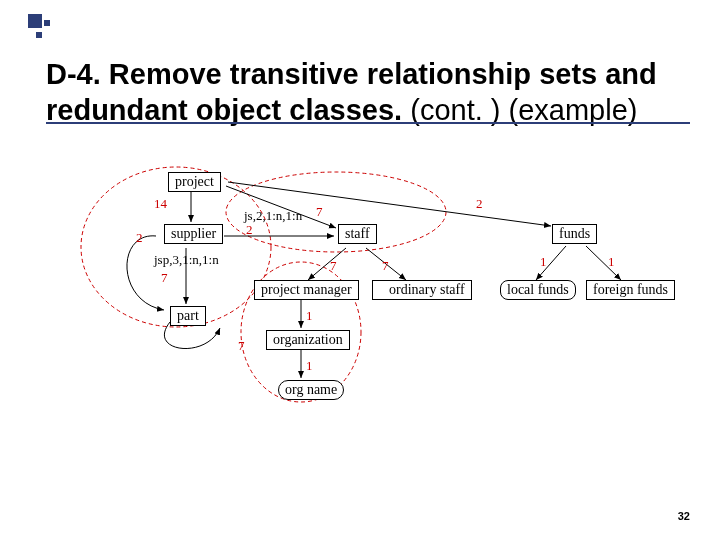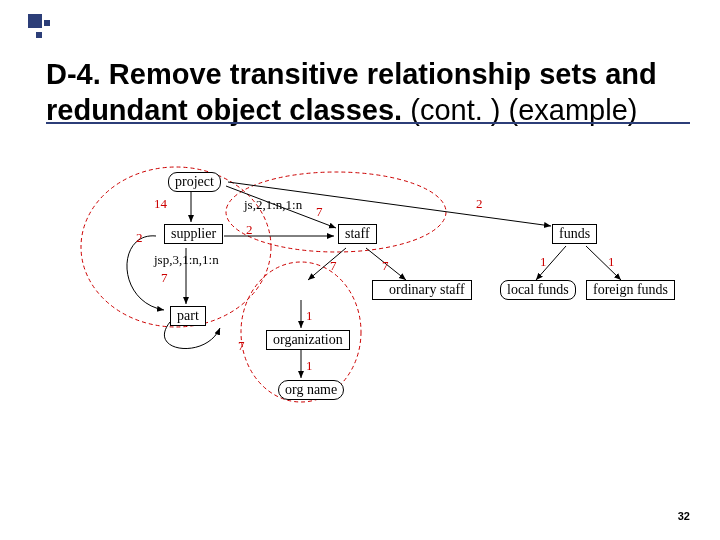--- a/index.html
+++ b/index.html
@@ -67,42 +67,43 @@
 
       <line x1="520" y1="94" x2="490" y2="128" stroke="#000" marker-end="url(#ah)"></line>
 
       <line x1="540" y1="94" x2="575" y2="128" stroke="#000" marker-end="url(#ah)"></line>
 
       <line x1="255" y1="148" x2="255" y2="176" stroke="#000" marker-end="url(#ah)"></line>
 
       <line x1="255" y1="198" x2="255" y2="226" stroke="#000" marker-end="url(#ah)"></line>
     </svg>
 
-    <div class="node" style="left:122px;top:20px;border-radius:9px;">project</div>
+    <div class="node" style="left:122px;top:20px;">project</div>
     <div class="node" style="left:118px;top:72px;">supplier</div>
     <div class="node" style="left:292px;top:72px;">staff</div>
     <div class="node" style="left:506px;top:72px;">funds</div>
     <div class="node" style="left:124px;top:154px;">part</div>
+    <div class="node" style="left:208px;top:128px;">project manager</div>
     <div class="node" style="left:326px;top:128px;padding-left:16px;">ordinary staff</div>
     <div class="node" style="left:454px;top:128px;border-radius:8px;">local funds</div>
     <div class="node" style="left:220px;top:178px;">organization</div>
     <div class="node" style="left:540px;top:128px;">foreign funds</div>
     <div class="node" style="left:232px;top:228px;border-radius:10px;">org name</div>
 
     <div class="lbl red" style="left:108px;top:44px;">14</div>
     <div class="lbl red" style="left:90px;top:78px;">2</div>
     <div class="lbl red" style="left:200px;top:70px;">2</div>
     <div class="lbl red" style="left:430px;top:44px;">2</div>
     <div class="lbl red" style="left:270px;top:52px;">7</div>
     <div class="lbl red" style="left:115px;top:118px;">7</div>
     <div class="lbl red" style="left:284px;top:106px;">7</div>
     <div class="lbl red" style="left:336px;top:106px;">7</div>
     <div class="lbl red" style="left:192px;top:186px;">7</div>
     <div class="lbl red" style="left:494px;top:102px;">1</div>
     <div class="lbl red" style="left:562px;top:102px;">1</div>
     <div class="lbl red" style="left:260px;top:156px;">1</div>
     <div class="lbl red" style="left:260px;top:206px;">1</div>
-    <div class="lbl" style="left:198px;top:45px;">js,2,1:n,1:n</div>
+    <div class="lbl" style="left:198px;top:56px;">js,2,1:n,1:n</div>
     <div class="lbl" style="left:108px;top:100px;">jsp,3,1:n,1:n</div>
   </div>
 
   <div class="pagenum">32</div>
 </div>
 
 </body></html>

